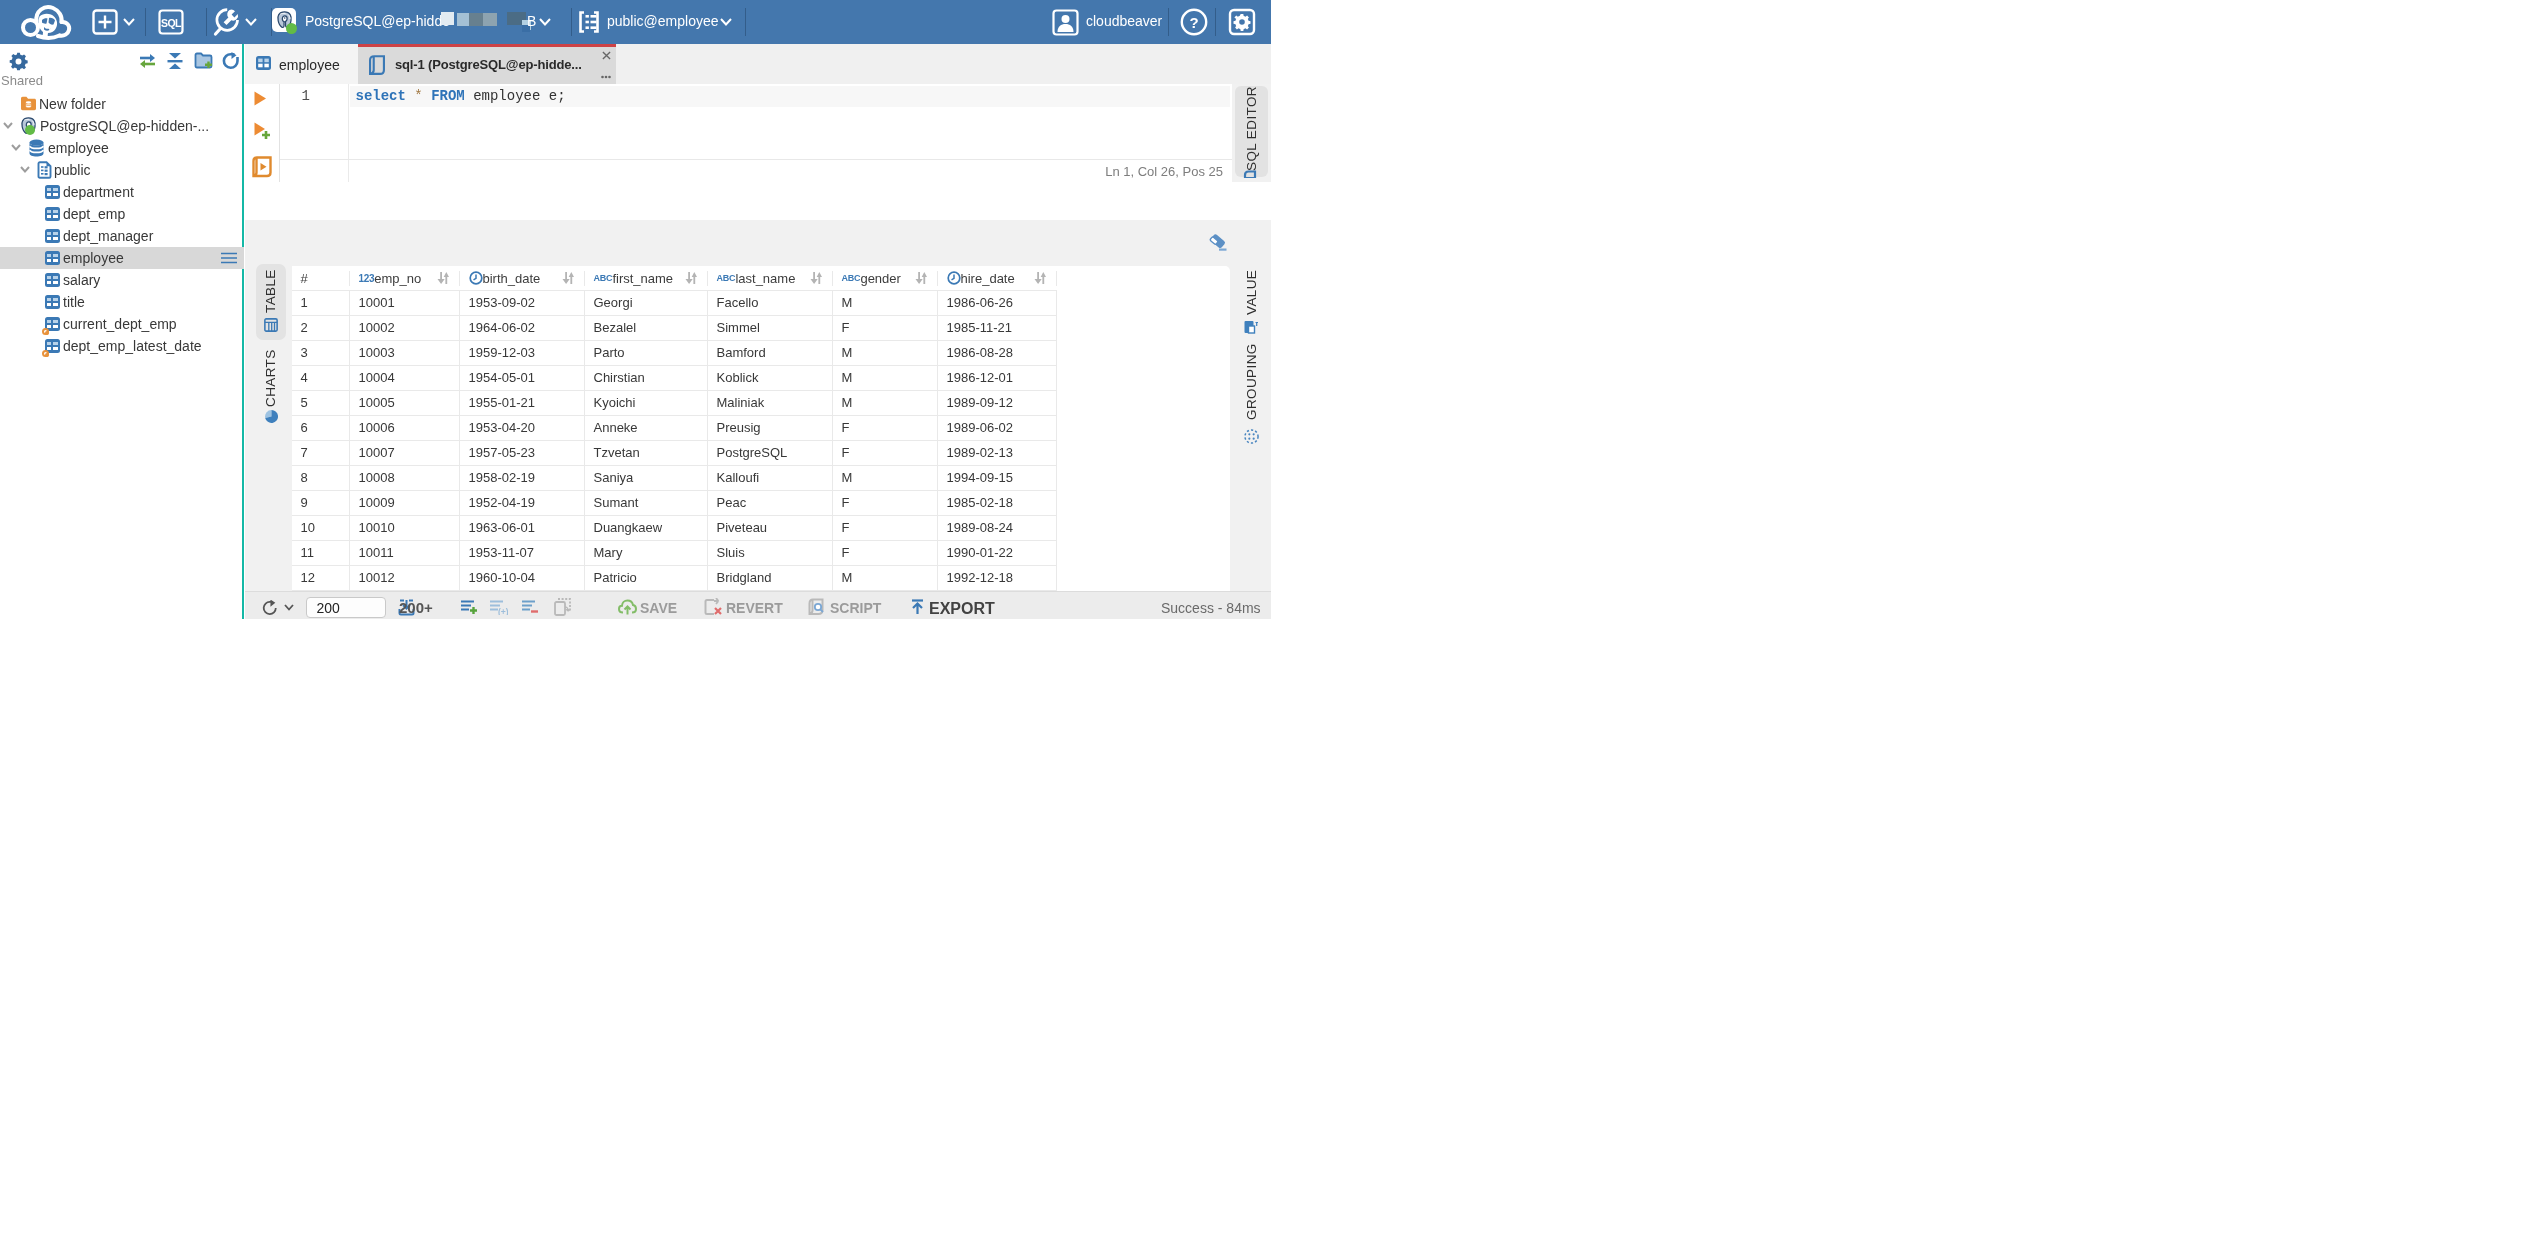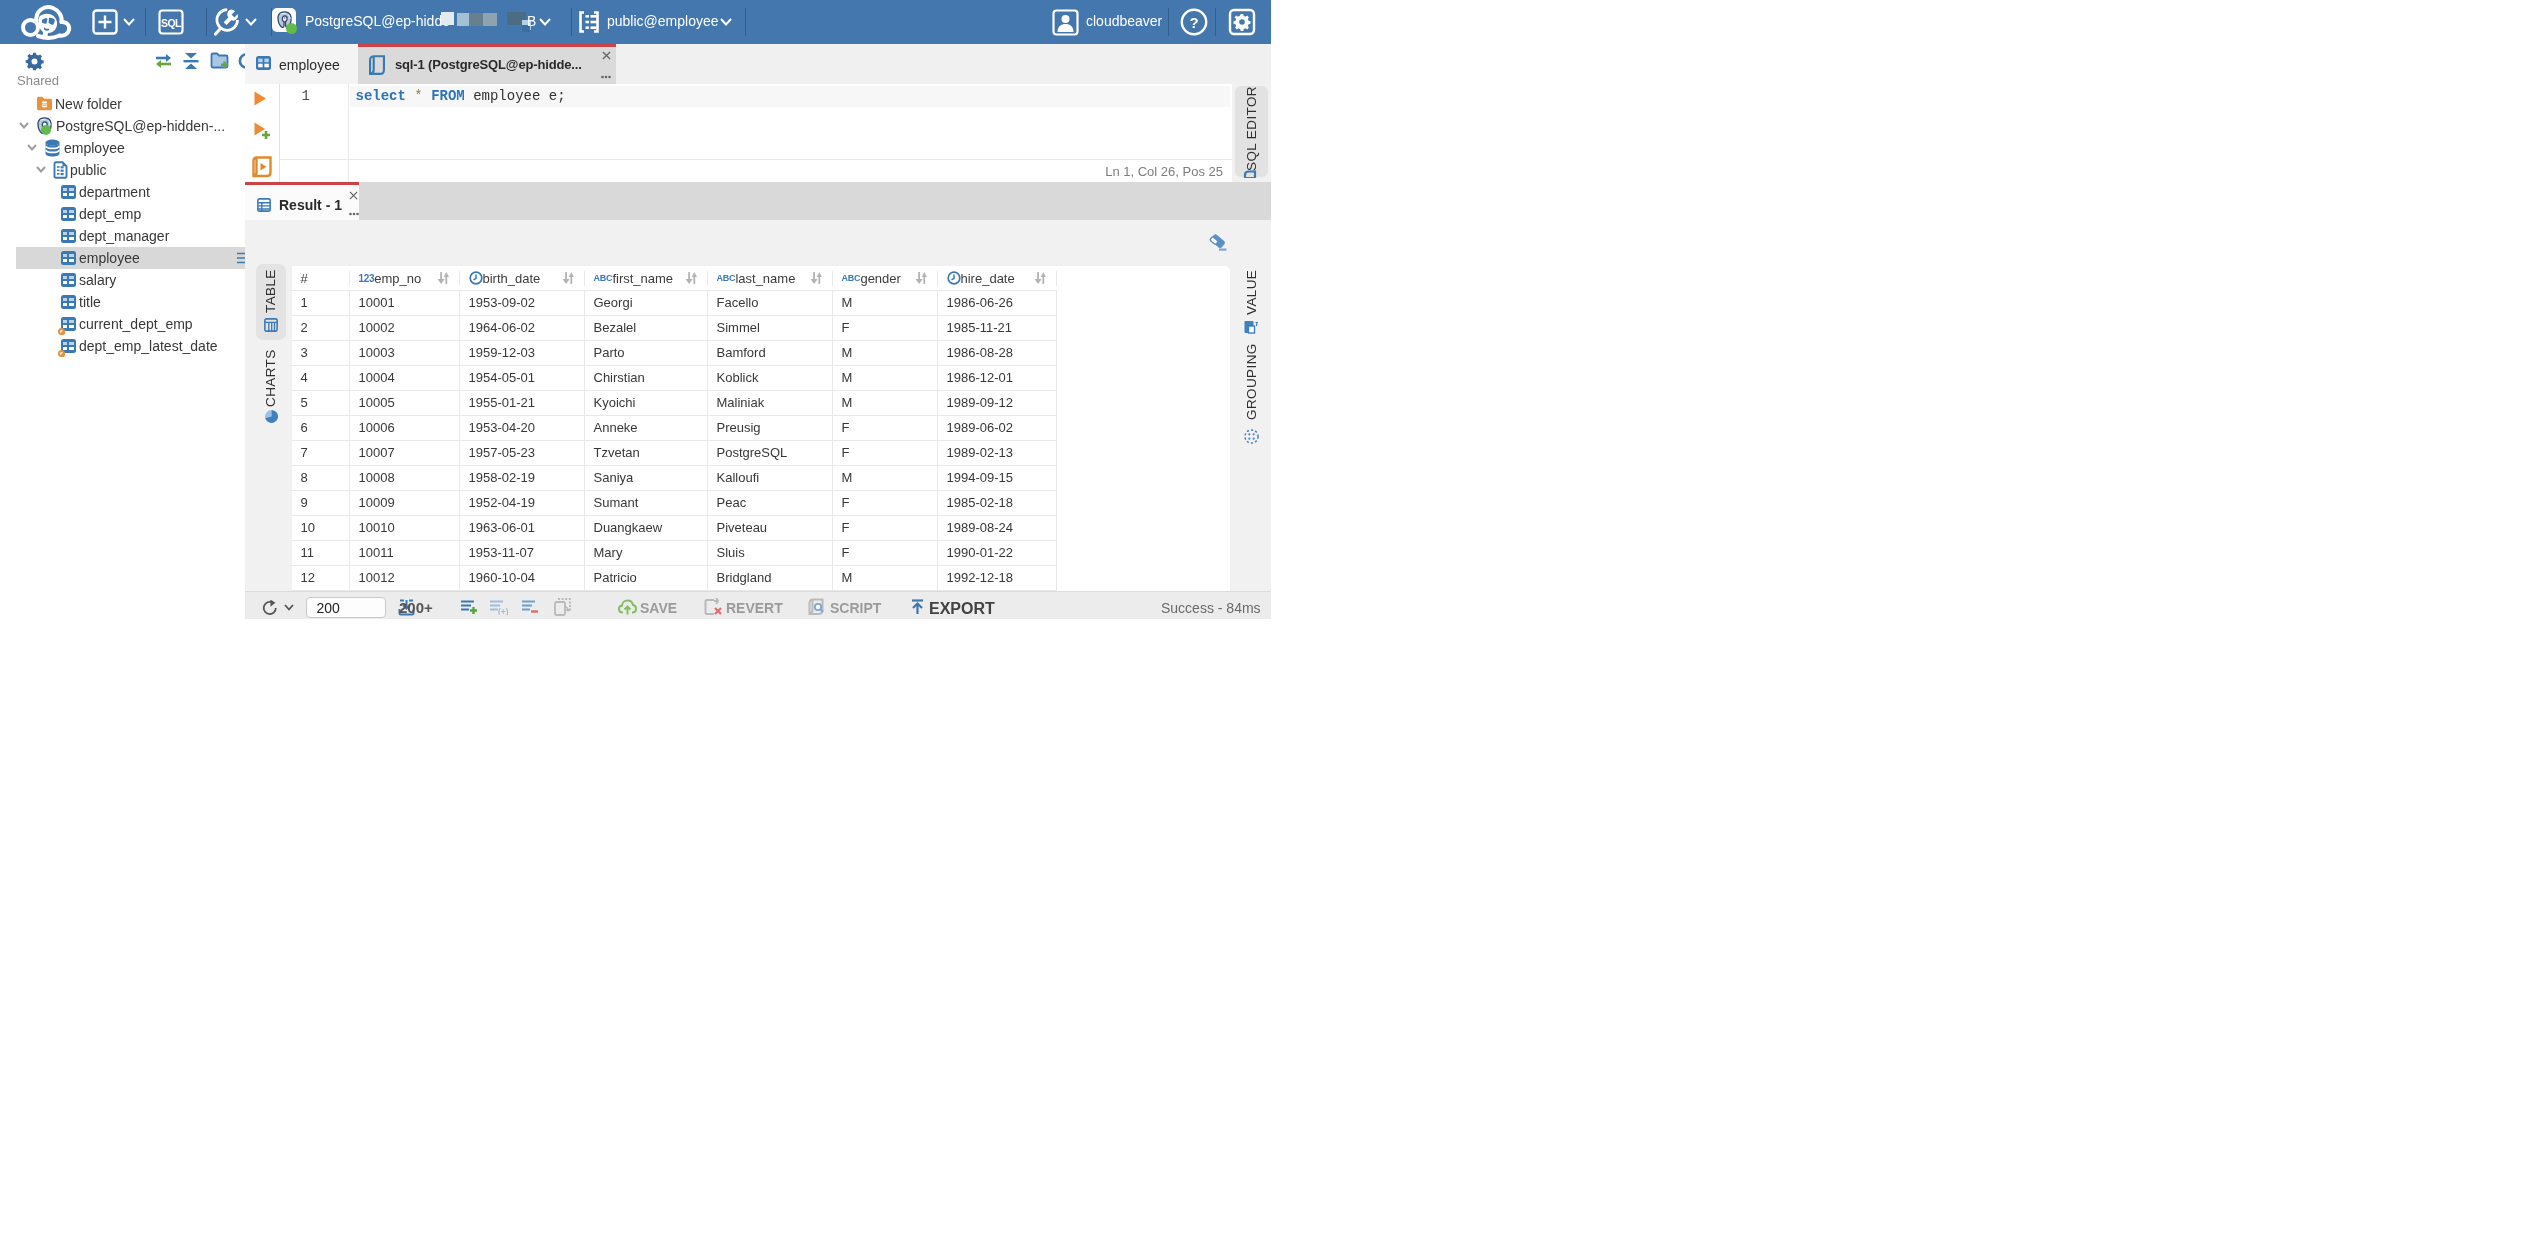--- a/index.html
+++ b/index.html
@@ -7,21 +7,21 @@
 .abs { position:absolute; }
 #page { position:relative; width:1271px; height:619px; }
 
 
 #topbar { position:absolute; left:0; top:0; width:1271px; height:44px; background:#4477ad; }
 .tsep { position:absolute; top:8px; height:28px; width:1px; background:rgba(20,45,75,.35); }
 .tbtext { color:#fff; font-size:14px; }
 .chev { stroke:#fff; stroke-width:2; fill:none; }
 
 
-#sidebar { position:absolute; left:16px; top:44px; width:244px; height:575px; background:#fff; border-right:6px solid #14b8a6; }
+#sidebar { position:absolute; left:0; top:44px; width:244px; height:575px; background:#fff; border-right:2px solid #14b8a6; }
 #sidebar .row { position:absolute; left:0; width:244px; height:22px; font-size:14px; color:#383838; white-space:nowrap; }
 #shared { position:absolute; left:1px; top:29px; color:#8b8b8b; font-size:13px; }
 
 
 #tabbar { position:absolute; left:245px; top:44px; width:1026px; height:40px; background:#f0f0f0; }
 .tab-emp { position:absolute; left:0; top:0; width:113px; height:40px; background:#f4f4f4; }
 .tab-sql { position:absolute; left:113px; top:0; width:258px; height:40px; background:#dadada; border-top:3px solid #cd4246; }
 .tabtxt { font-size:14px; color:#2a2a2a; }
 
 
@@ -338,39 +338,20 @@
     <div class="abs" style="left:35px;top:75px;width:952px;height:23px;border-top:1px solid #e8e8e8"></div>
     <div class="abs" style="right:9px;top:80px;font-size:13px;color:#7d7d7d">Ln 1, Col 26, Pos 25</div>
   </div>
   <div id="edstrip">
     <div class="abs" style="left:3px;top:1.5px;width:33px;height:91px;background:#e2e2e2;border-radius:6px"></div>
     <div class="vtab" style="left:11.5px;top:9px;height:78px">SQL EDITOR</div>
     <svg class="abs" style="left:11px;top:86px" width="14" height="8" viewBox="0 0 14 8">
         <path d="M2 8 V5 C2 3 3.5 1.5 5.5 1.5 H12 V8 Z" fill="none" stroke="#3b79b5" stroke-width="2.2"></path>
       </svg>
   </div>
-  <div id="resbar">
-    <div class="tab-res">
-      <svg class="abs" style="left:12px;top:13px" width="14" height="14" viewBox="0 0 16 16">
-        <rect x="1" y="1" width="14" height="14" rx="1.5" fill="none" stroke="#3b79b5" stroke-width="1.8"></rect>
-        <path d="M1 5.5 H15 M1 9 H15 M1 12.5 H15 M5.5 5.5 V15" stroke="#3b79b5" stroke-width="1.6"></path>
-      </svg>
-      <span class="abs" style="left:34px;top:12px;font-size:14px;font-weight:bold;color:#2a2a2a">Result - 1</span>
-      <svg class="abs" style="left:104px;top:6px" width="9" height="9" viewBox="0 0 10 10">
-          <path d="M1 1 L9 9 M9 1 L1 9" stroke="#666" stroke-width="1.4"></path>
-        </svg>
-      <svg class="abs" style="left:104px;top:27px" width="10" height="4" viewBox="0 0 10 4">
-          <g fill="#666">
-            <circle cx="1.5" cy="2" r="1.3"></circle>
-            <circle cx="5" cy="2" r="1.3"></circle>
-            <circle cx="8.5" cy="2" r="1.3"></circle>
-          </g>
-        </svg>
-    </div>
-  </div>
   <div id="resbody">
 
     <svg class="abs" style="left:964px;top:13px" width="18" height="19" viewBox="0 0 18 19">
       <g transform="rotate(40 9 8)">
         <rect x="2" y="4" width="14" height="8.5" rx="2.4" fill="#5c90c5"></rect>
         <rect x="2" y="8" width="7.5" height="4.5" rx="1.5" fill="#fff" stroke="#5c90c5" stroke-width="1.4"></rect>
       </g>
       <rect x="10" y="15.5" width="7.5" height="2.2" fill="#7ba7d4"></rect>
     </svg>
 

